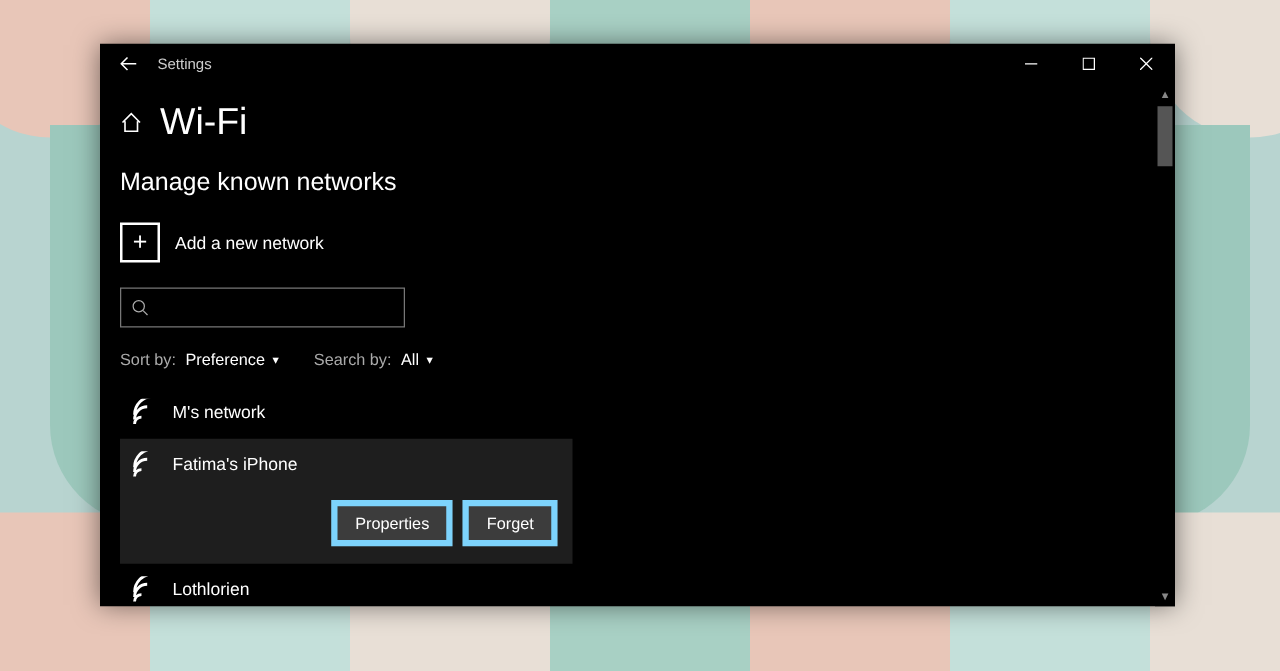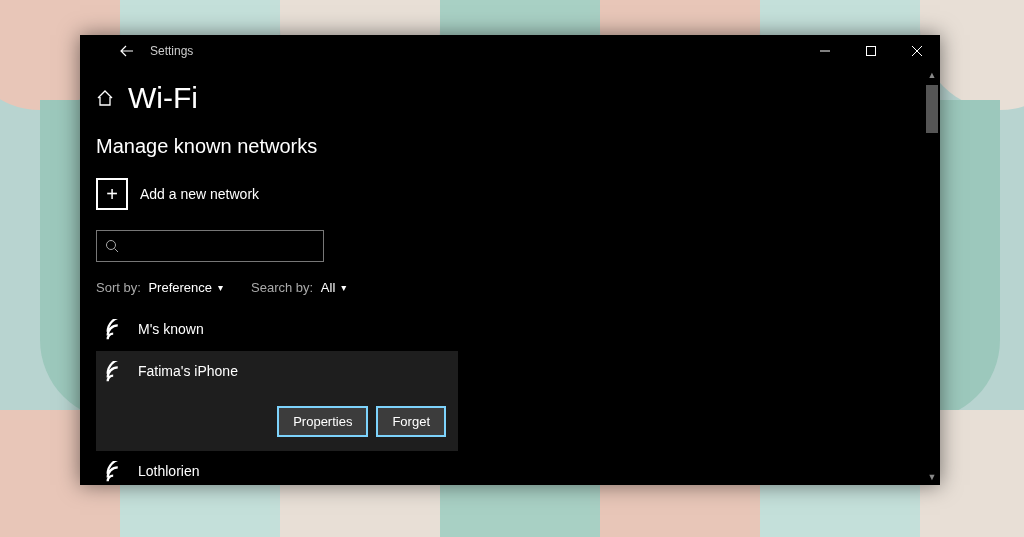--- a/index.html
+++ b/index.html
@@ -30,21 +30,20 @@
     z-index: 10;
     box-shadow: 0 0 20px rgba(0,0,0,0.5);
   }
   .titlebar {
     height: 32px;
     display: flex;
     align-items: center;
     padding-left: 8px;
     font-size: 12px;
     color: #ccc;
-    margin-left: 24px;
   }
   .titlebar .back-btn {
     width: 30px; height: 32px;
     display:flex; align-items:center; justify-content:center;
     cursor: pointer;
   }
   .titlebar .title { margin-left: 8px; }
   .win-controls {
     margin-left: auto;
     display: flex;
@@ -144,21 +143,21 @@
   .net-item.selected {
     background: #1e1e1e;
     padding-bottom: 14px;
     height: 100px;
     flex-direction: column;
   }
   .sel-row { display:flex; align-items:flex-start; gap: 12px; width: 100%; }
   .sel-actions { margin-top: auto; display: flex; gap: 8px; align-self: flex-end; }
   .act-btn {
     background: #3c3c3c;
-    border: 2px solid #7dd3fc;
+    border: 5px solid #7dd3fc;
     color: #fff;
     font-size: 13px;
     padding: 6px 14px;
     cursor: pointer;
     font-family: inherit;
   }
   .scrollbar-track {
     position: absolute;
     right: 0; top: 32px; bottom: 0;
     width: 16px;
@@ -267,21 +266,21 @@
         <span class="chev">▾</span>
       </span>
     </div>
 
     <div class="net-list">
 
       <div class="net-item">
         <svg class="wifi-ico" viewBox="0 0 24 24">
             <path d="M2 16 A16 16 0 0 1 18 0 M2 20 A11 11 0 0 1 13 9 M2 24 A6 6 0 0 1 8 18" stroke="#fff" stroke-width="2.5" fill="none" transform="translate(2,-2)"></path>
           </svg>
-        <span class="net-name">M's known</span>
+        <span class="net-name">M's network</span>
       </div>
 
       <div class="net-item selected">
         <div class="sel-row">
           <svg class="wifi-ico" viewBox="0 0 24 24">
               <path d="M2 16 A16 16 0 0 1 18 0 M2 20 A11 11 0 0 1 13 9 M2 24 A6 6 0 0 1 8 18" stroke="#fff" stroke-width="2.5" fill="none" transform="translate(2,-2)"></path>
             </svg>
           <span class="net-name">Fatima's iPhone</span>
         </div>
         <div class="sel-actions">

